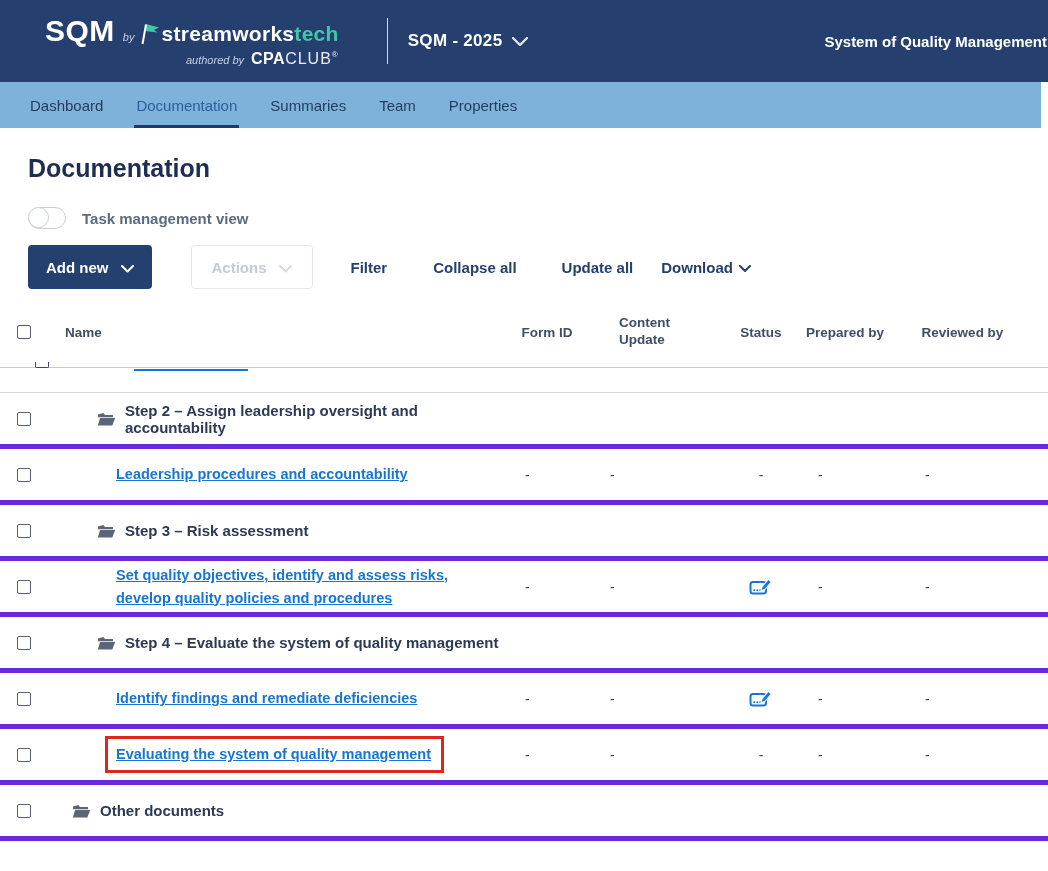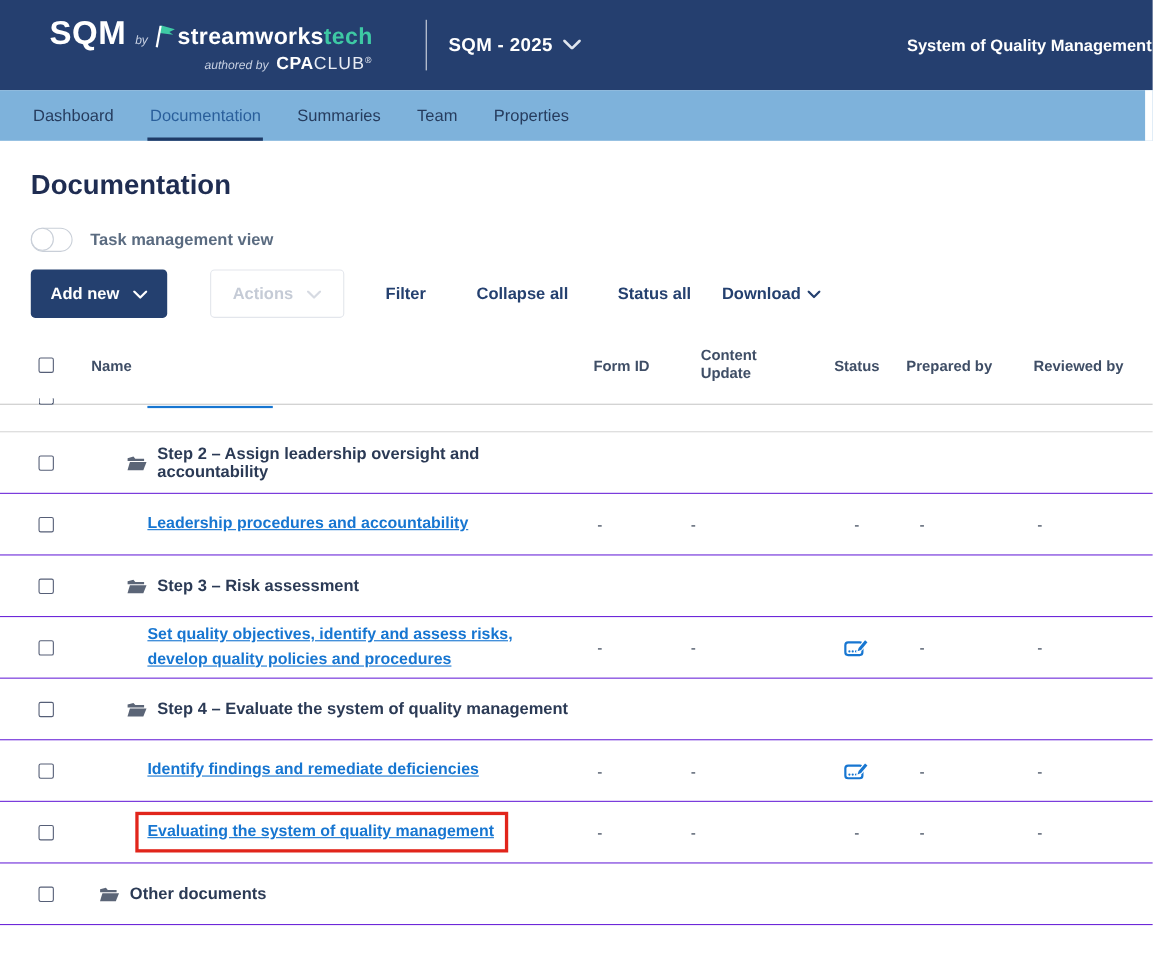--- a/index.html
+++ b/index.html
@@ -55,23 +55,23 @@
     color:#24406f; cursor:pointer; display:flex; align-items:center; }
   .tb-filter { margin-left:38px; }
   .tb-collapse { margin-left:46px; }
   .tb-expand { margin-left:45px; }
   .tb-download { margin-left:28px; }
   .tb-download .chev { margin-left:6px; }
 
   
   .table { margin-top:16px; margin-left:-28px; width:1048px; }
   .thead, .trow { display:grid; grid-template-columns:48px 437px 90px 135px 68px 100px 135px;
-    padding-left:35px; align-items:center; }
+    padding-left:17px; align-items:center; }
   .thead { min-height:54px; font-size:13.5px; font-weight:600; color:#3f4e66; }
-  .trow { min-height:56px; border-bottom:1px solid #6d28d9; }
+  .trow { min-height:56px; border-bottom:5px solid #6d28d9; }
   .cell { display:flex; align-items:center; }
   .checkbox { width:14px; height:14px; border:1.5px solid #565f77; border-radius:2px; background:#fff; cursor:pointer; }
   .h-name { padding-left:0; }
   .h-form, .h-status, .h-prep, .h-rev { justify-content:center; text-align:center; }
   .h-content { padding-left:27px; }
   .h-content span { display:inline-block; max-width:62px; line-height:1.25; }
   .c-form { padding-left:23px; } .c-content { padding-left:18px; }
   .c-status { justify-content:center; } .c-prep { padding-left:23px; } .c-rev { padding-left:30px; }
   .dash { font-size:14px; color:#333f52; }
 
@@ -157,21 +157,21 @@
     <button class="btn-disabled">
       <span>Actions</span>
       <span class="chev">
         <svg width="13" height="8" viewBox="0 0 13 8">
             <polyline points="1,1 6.5,6.5 12,1" fill="none" stroke="#d6dae2" stroke-width="2" stroke-linecap="round" stroke-linejoin="round"></polyline>
           </svg>
       </span>
     </button>
     <button class="text-btn tb-filter">Filter</button>
     <button class="text-btn tb-collapse">Collapse all</button>
-    <button class="text-btn tb-expand">Status all</button>
+    <button class="text-btn tb-expand">Update all</button>
     <button class="text-btn tb-download">
       <span>Download</span>
       <span class="chev">
         <svg width="12" height="8" viewBox="0 0 12 8">
             <polyline points="1,1 6,6 11,1" fill="none" stroke="#24406f" stroke-width="2" stroke-linecap="round" stroke-linejoin="round"></polyline>
           </svg>
       </span>
     </button>
   </div>
 

